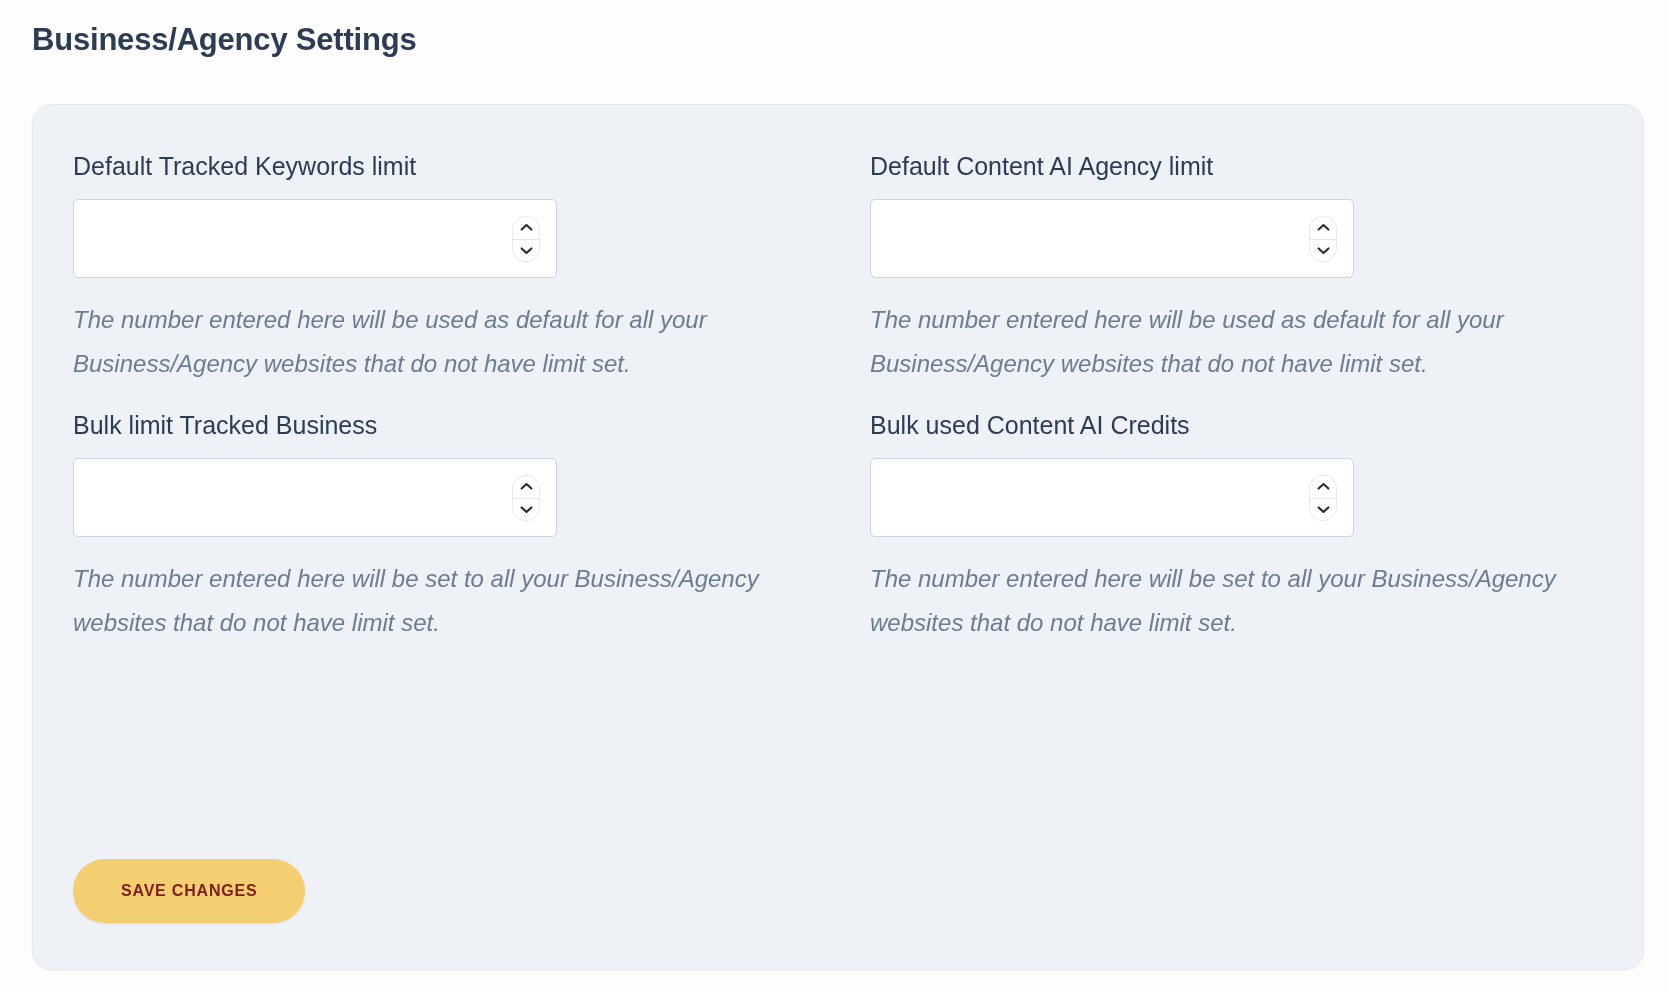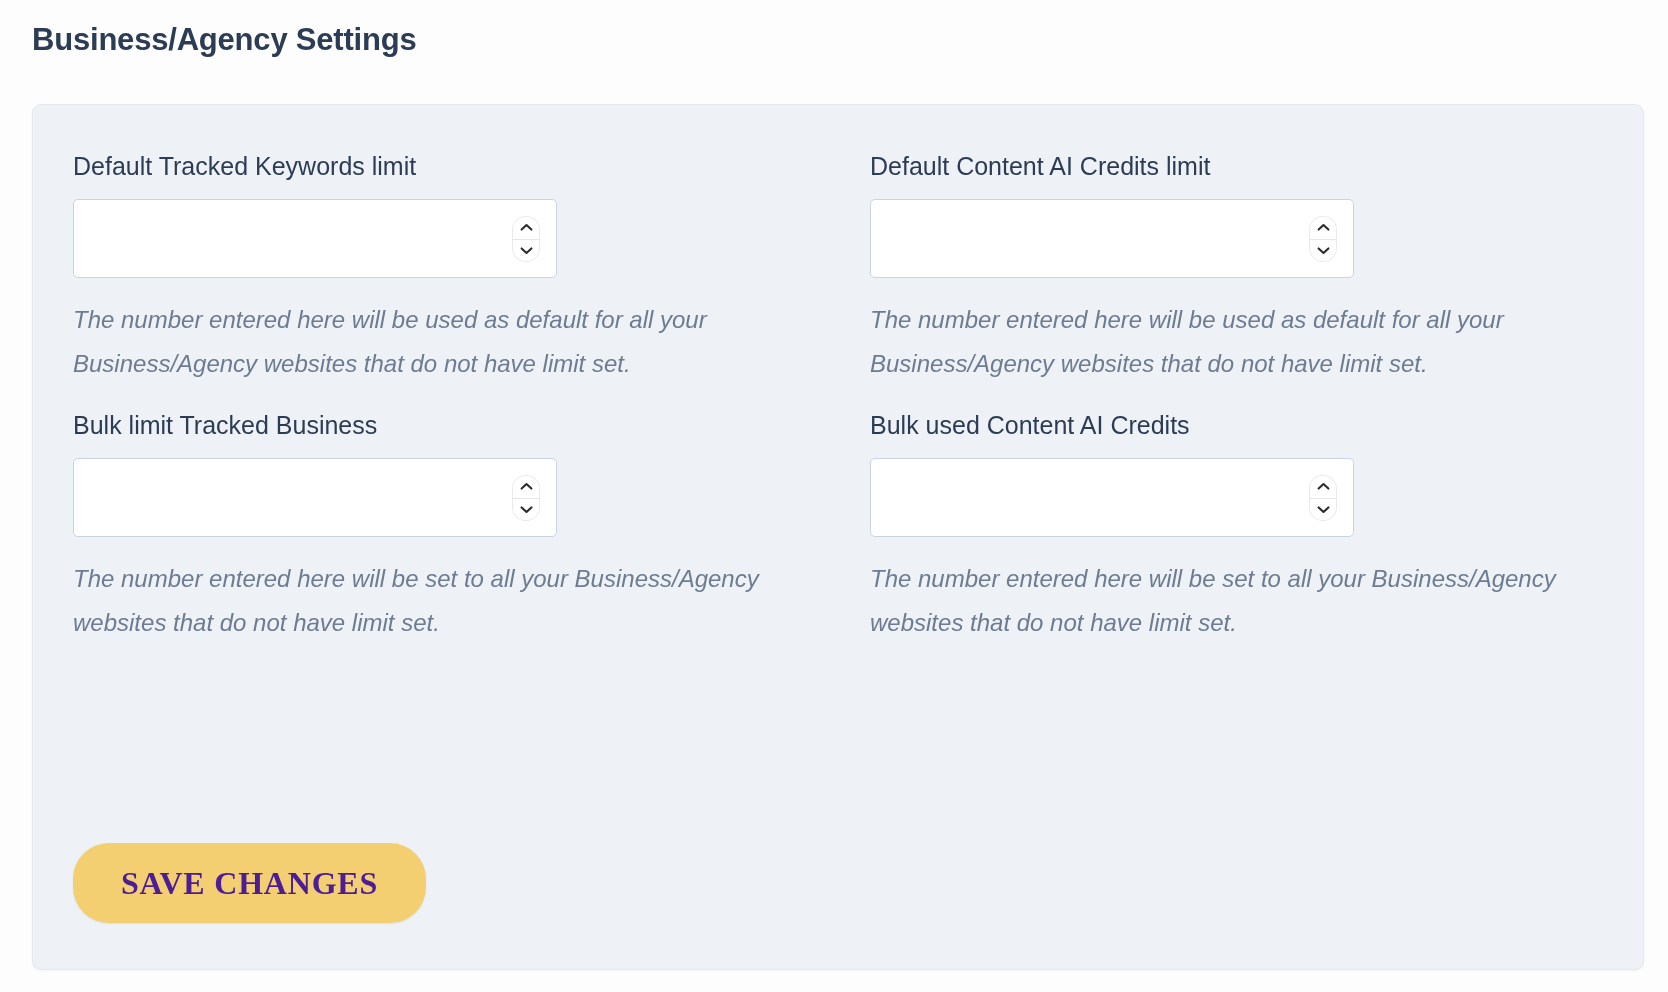--- a/index.html
+++ b/index.html
@@ -37,21 +37,21 @@
 
   
   .settings-card {
     position: absolute;
     left: 32px;
     top: 104px;
     width: 1612px;
     height: 866px;
     background: #eef1f6;
     border: 1px solid #e4e8ef;
-    border-radius: 9px;
+    border-radius: 20px;
     box-shadow: 0 1px 2px rgba(40,55,80,0.05);
   }
 
   .card-inner {
     position: relative;
     width: 100%;
     height: 100%;
     padding: 44px 40px 0 40px;
   }
 
@@ -150,25 +150,25 @@
   
   .save-row {
     position: absolute;
     left: 40px;
     bottom: 46px;
   }
 
   .save-button {
     display: inline-block;
     background: #f3cf72;
-    color: #4c1d95;
+    color: #7f1d1d;
     border: none;
     border-radius: 36px;
-    font-family: Liberation Serif, serif;
-    font-size: 32px;
+    font-family: Liberation Sans, sans-serif;
+    font-size: 16px;
     font-weight: bold;
     letter-spacing: 0.8px;
     padding: 24px 48px;
     cursor: pointer;
     line-height: 1;
     box-shadow: 0 1px 2px rgba(70,55,10,0.10);
   }
 </style>
 </head>
 <body>
@@ -200,21 +200,21 @@
                       <path d="M1.6 2.4L6.5 6.9l4.9-4.5" fill="none" stroke="#2b2b2b" stroke-width="2.1" stroke-linecap="round" stroke-linejoin="round"></path>
                     </svg>
                 </span>
               </div>
             </div>
           </div>
           <p class="helper-text">The number entered here will be used as default for all your Business/Agency websites that do not have limit set.</p>
         </div>
 
         <div class="field-block col-right row-one">
-          <div class="field-label">Default Content AI Credits limit</div>
+          <div class="field-label">Default Content AI Agency limit</div>
           <div class="number-input-wrap">
             <input class="number-input" type="number" placeholder="" style="">
             <div class="spinner">
               <div class="spinner-btn up">
                 <span>
                   <svg width="13" height="9" viewBox="0 0 13 9">
                       <path d="M1.6 6.6L6.5 2.1l4.9 4.5" fill="none" stroke="#2b2b2b" stroke-width="2.1" stroke-linecap="round" stroke-linejoin="round"></path>
                     </svg>
                 </span>
               </div>

